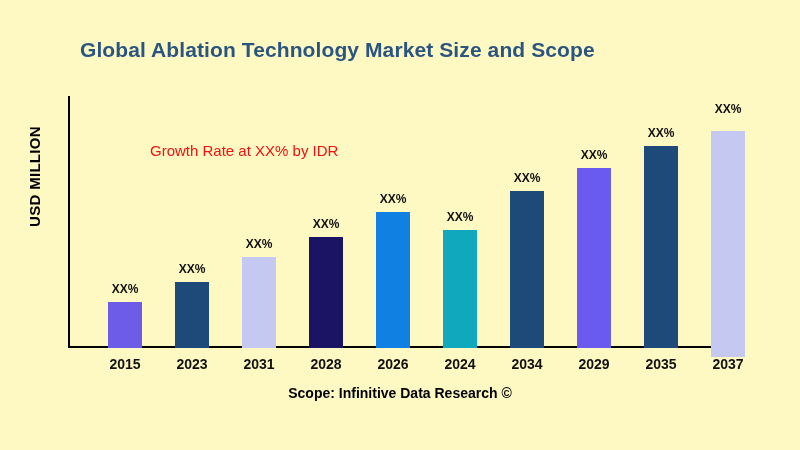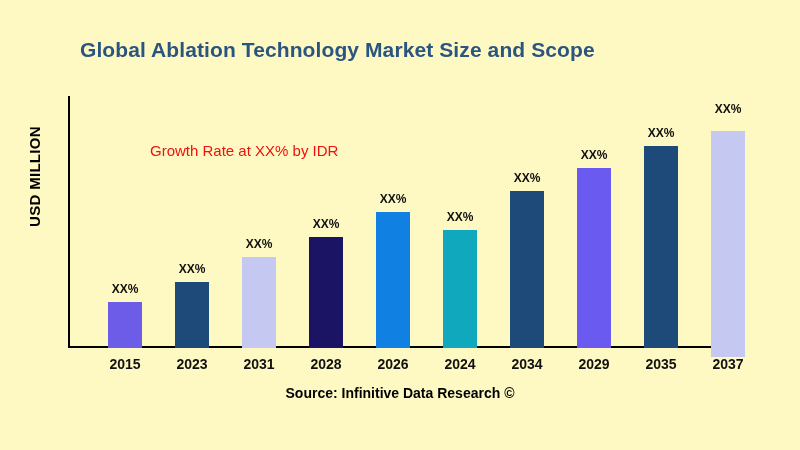--- a/index.html
+++ b/index.html
@@ -188,15 +188,15 @@
           <div class="tick-label">2035</div>
         </div>
         <div class="bar-group" style="left: 643px; height: 252px;">
           <div class="bar" style="height: 226px; background: rgb(197, 200, 240); bottom: -9px;"></div>
           <div class="bar-label" style="bottom: 232px;">XX%</div>
           <div class="tick-label">2037</div>
         </div>
       </div>
   </div>
 
-  <div id="source-note">Source: Infinitive Data Research ©</div>
+  <div id="source-note">Scope: Infinitive Data Research ©</div>
 
 </div>
 
 </body></html>

